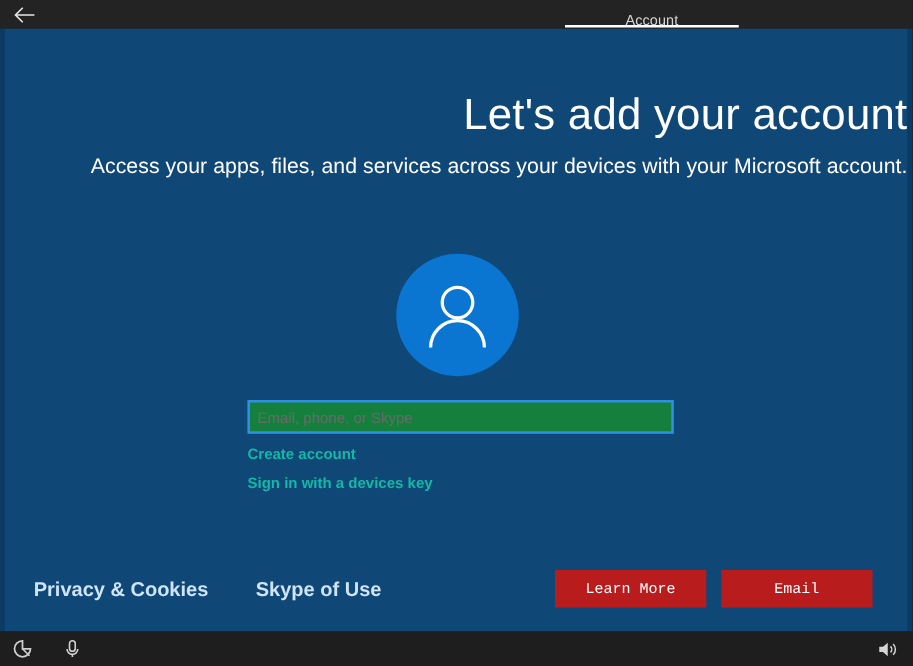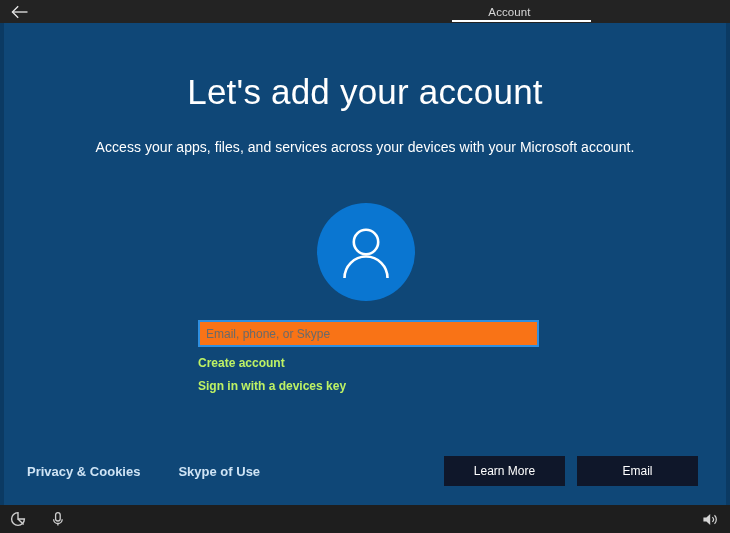--- a/index.html
+++ b/index.html
@@ -33,24 +33,24 @@
     width: 30px; height: 21px;
     display: flex;
     align-items: center;
     justify-content: center;
     cursor: pointer;
   }
   #back-button svg { display: block; }
 
   #tab-account {
     position: absolute;
-    left: 440px; top: 0px;
+    left: 452px; top: 0px;
     width: 139px; height: 23px;
     display: flex;
-    align-items: center;
+    align-items: flex-end;
     justify-content: center;
     cursor: default;
   }
   #tab-account .tab-label {
     font-size: 11.5px;
     color: #d6d6d6;
     letter-spacing: .1px;
   }
   #tab-underline {
     position: absolute;
@@ -67,32 +67,32 @@
     background: #0f4777;
     border-left: 4px solid #0b3a63;
     border-right: 4px solid #0b3a63;
   }
 
   
   #headline {
     position: absolute;
     left: 0; top: 48px;
     width: 722px;
-    text-align: center;
+    text-align: right;
   }
   #page-title {
     font-size: 35px;
     font-weight: 300;
     color: #ffffff;
     line-height: 42px;
     letter-spacing: .2px;
   }
   #page-subtitle {
-    margin-top: 26px;
-    font-size: 14px;
+    margin-top: 10px;
+    font-size: 17px;
     color: #ffffff;
     letter-spacing: .05px;
   }
 
   
   #avatar {
     position: absolute;
     left: 313px; top: 180px;
     width: 98px; height: 98px;
     border-radius: 50%;
@@ -107,70 +107,70 @@
   #form-area {
     position: absolute;
     left: 194px; top: 297px;
     width: 341px;
   }
 
   #account-input {
     display: block;
     width: 341px;
     height: 27px;
-    background: #f97316;
+    background: #15803d;
     border: 2px solid #2f8fe0;
     outline: none;
     padding: 0 6px;
     font-family: "Liberation Sans", sans-serif;
     font-size: 12px;
     color: #1a1a1a;
   }
   #account-input::placeholder { color: #6a6a6a; opacity: 1; }
 
   .body-link {
     display: block;
     margin-top: 9px;
     font-size: 12px;
     font-weight: bold;
-    color: #bef264;
+    color: #14b8a6;
     text-decoration: none;
     cursor: pointer;
     width: max-content;
   }
 
   
   #footer-links {
     position: absolute;
     left: 23px; top: 441px;
     display: flex;
     gap: 38px;
   }
   .footer-link {
-    font-size: 13px;
+    font-size: 16px;
     font-weight: bold;
     color: #cfe4f5;
     text-decoration: none;
     cursor: pointer;
   }
 
   
   #action-buttons {
     position: absolute;
     left: 440px; top: 433px;
     display: flex;
     gap: 12px;
   }
   .action-btn {
     width: 121px;
     height: 30px;
-    background: #0f172a;
+    background: #b91c1c;
     border: none;
     color: #ffffff;
-    font-family: Liberation Sans, sans-serif;
+    font-family: Liberation Mono, monospace;
     font-size: 12px;
     cursor: pointer;
     display: flex;
     align-items: center;
     justify-content: center;
   }
 
   
   #systembar {
     position: absolute;

